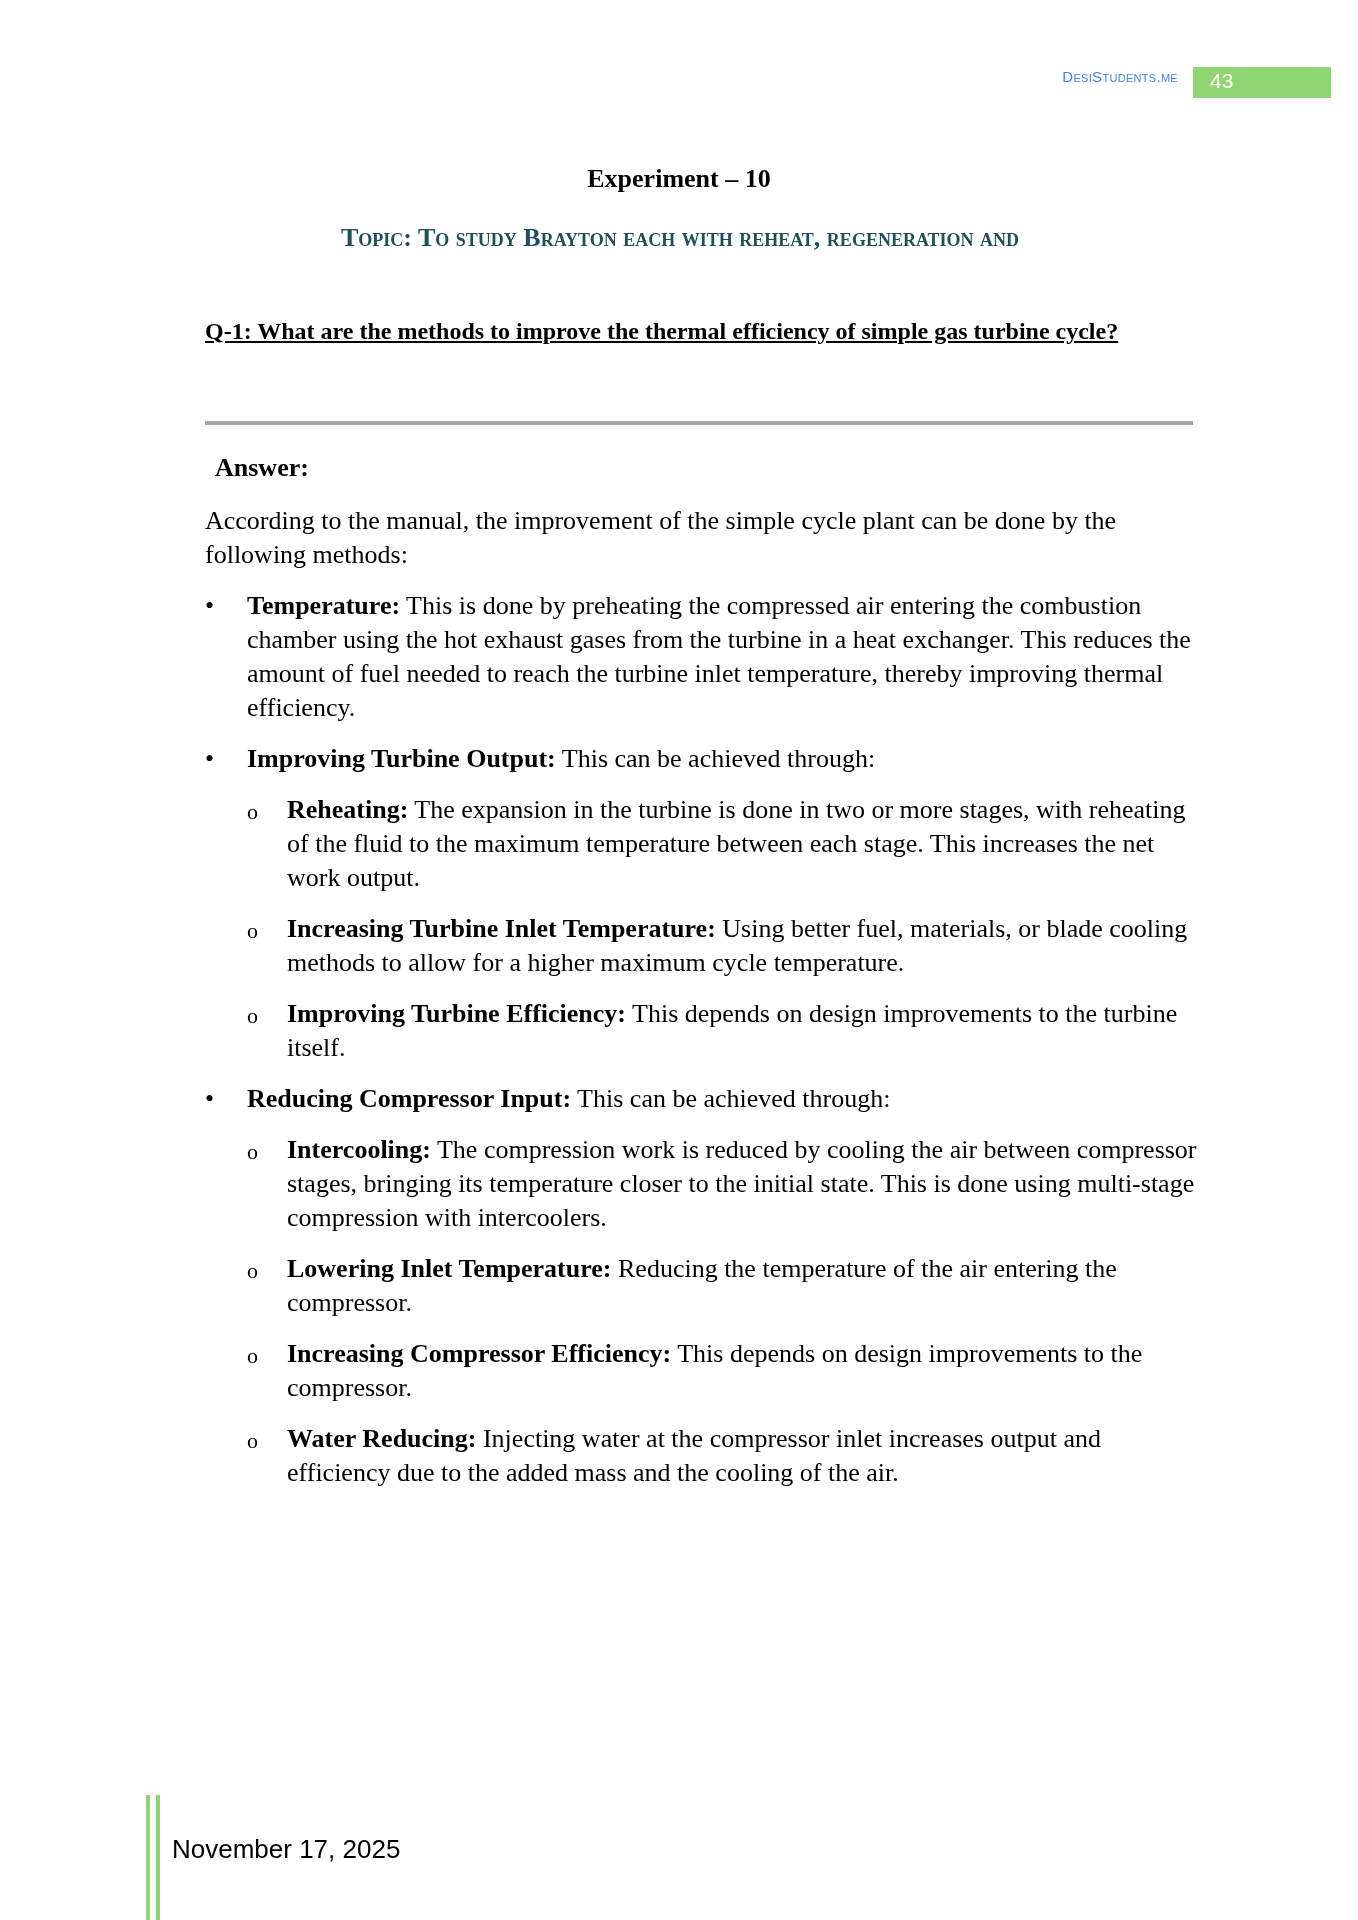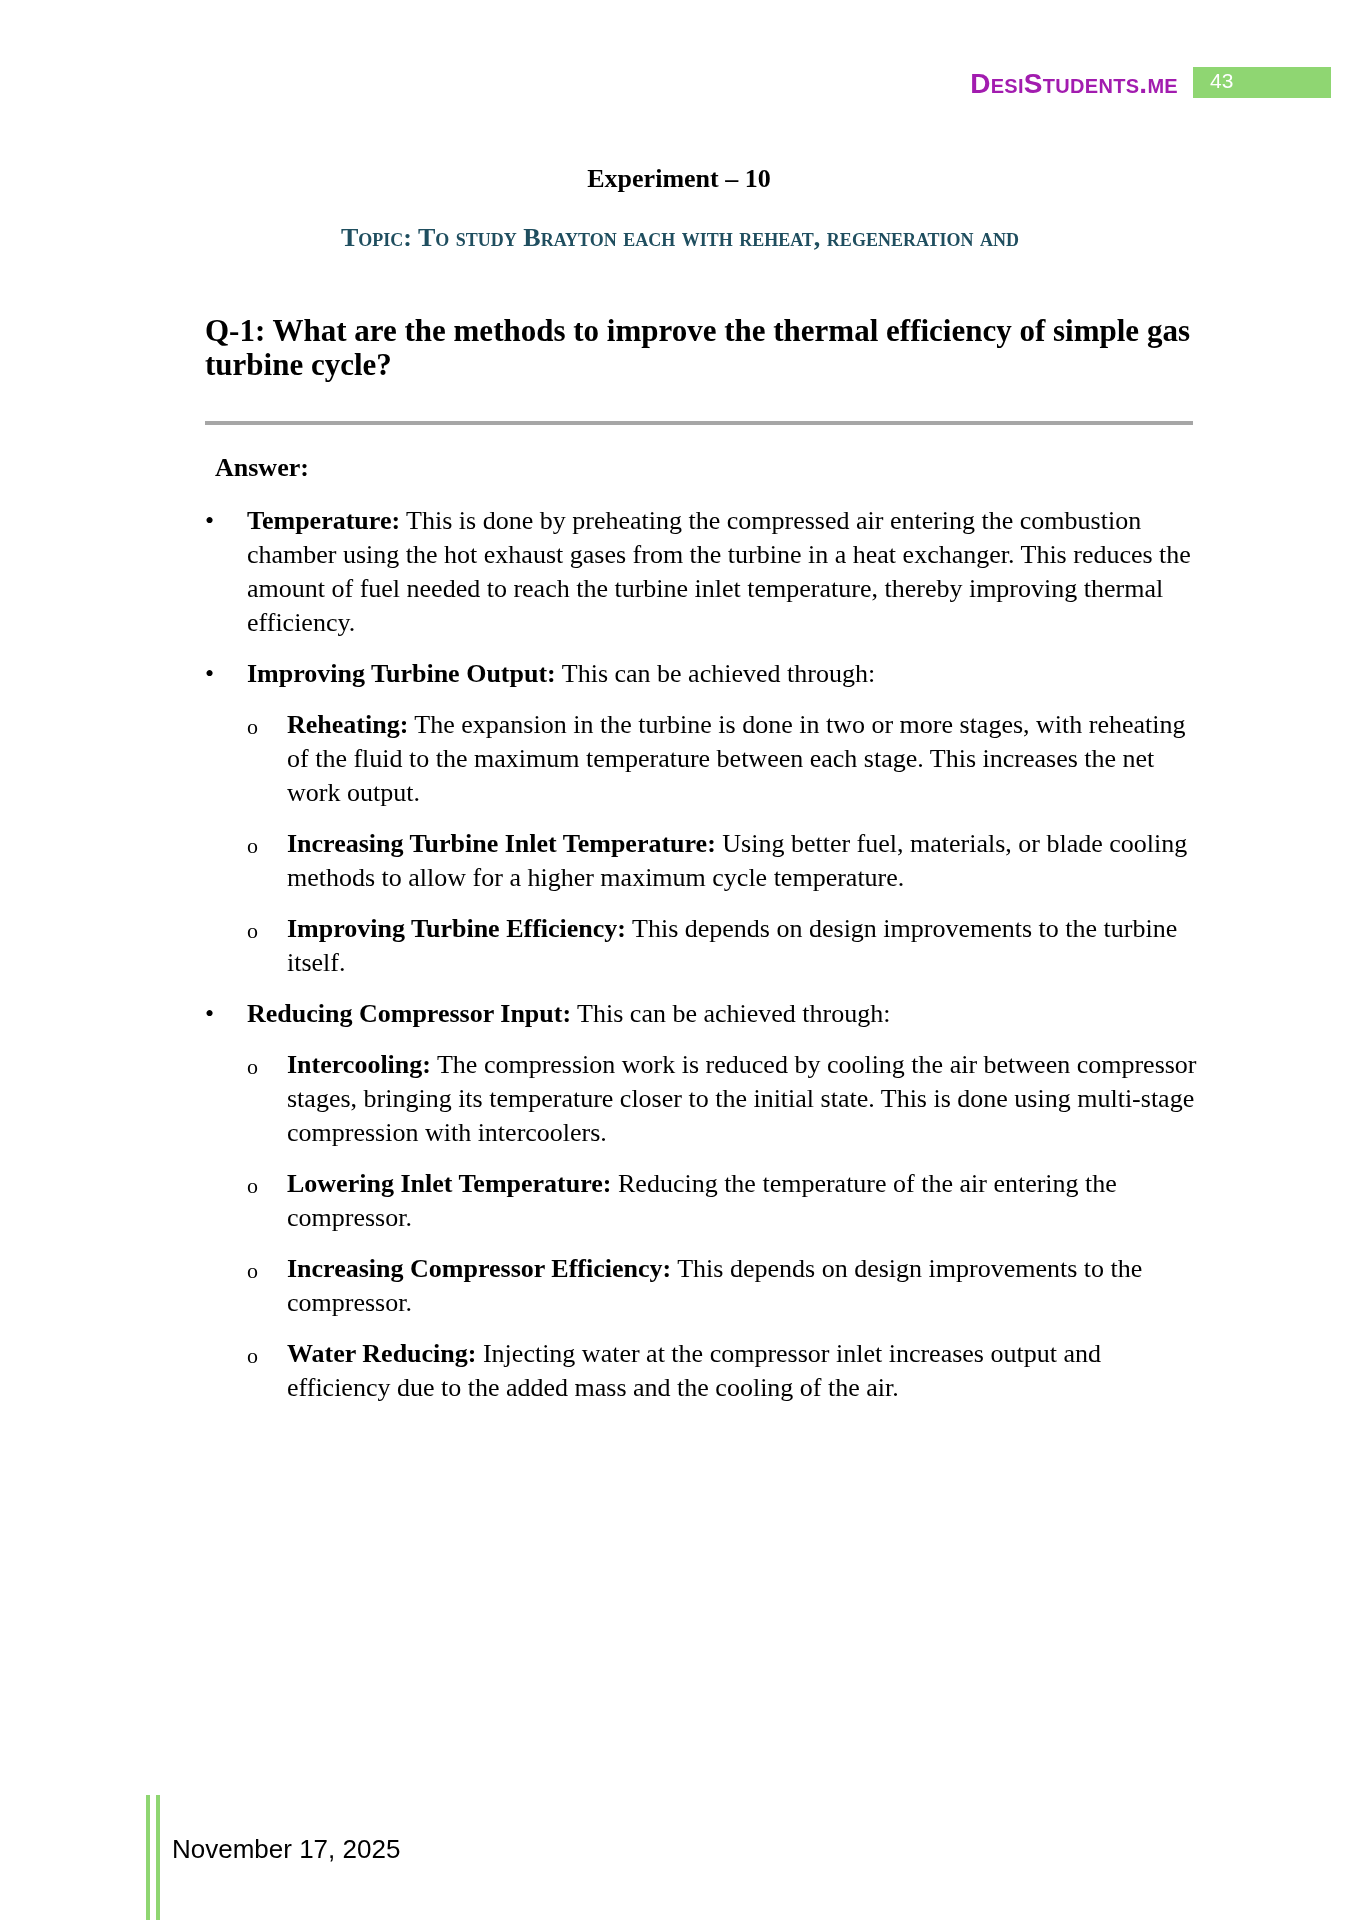--- a/index.html
+++ b/index.html
@@ -3,43 +3,43 @@
 <meta charset="utf-8">
 <style>
   html, body { margin: 0; padding: 0; }
   body {
     width: 1358px; height: 1920px; position: relative; overflow: hidden;
     background: #ffffff; color: #000;
     font-family: "Liberation Serif", serif;
   }
   .hdr-site {
     position: absolute; top: 68px; right: 180px;
-    font-family: "Liberation Sans", sans-serif; font-size: 28px; color: #a21caf;
-    letter-spacing: 0.3px; font-variant: small-caps; font-weight: bold;
+    font-family: "Liberation Sans", sans-serif; font-size: 15px; color: #3b82f6;
+    letter-spacing: 0.3px; font-variant: small-caps;
   }
   .hdr-box {
     position: absolute; top: 67px; left: 1193px; width: 138px; height: 31px;
     background: #8fd672;
   }
   .hdr-page {
     position: absolute; left: 17px; top: 2px;
     font-family: "Liberation Sans", sans-serif; font-size: 21px; color: #fff;
   }
   .exp-title {
     position: absolute; top: 164px; left: 0; width: 1358px; text-align: center;
     font-weight: bold; font-size: 26px;
   }
   .topic {
     position: absolute; top: 218px; left: 190px; width: 980px; text-align: center;
     color: #1f4e5f; font-weight: bold; font-size: 26px; line-height: 40px;
     font-variant: small-caps;
   }
   .question {
     position: absolute; top: 314px; left: 205px; width: 990px;
-    font-weight: bold; font-size: 31px; line-height: 34px;
+    font-weight: bold; font-size: 24px; line-height: 34px; text-decoration: underline;
   }
   .divider {
     position: absolute; top: 421px; left: 205px; width: 988px; height: 4px;
     background: #a6a6a6;
   }
   .answer-label {
     position: absolute; top: 453px; left: 205px; font-weight: bold; font-size: 26px; margin-left: 10px;
   }
   .content {
     position: absolute; top: 504px; left: 205px; width: 1000px;
@@ -73,20 +73,21 @@
 
 <div class="topic">
   <div>Topic: To study Brayton each with reheat, regeneration and</div>
 </div>
 
 <div class="question">Q-1:  What are the methods to improve the thermal efficiency of simple gas turbine cycle?</div>
 <div class="divider"></div>
 <div class="answer-label">Answer:</div>
 
 <div class="content">
+  <p>According to the manual, the improvement of the simple cycle plant can be done by the following methods:</p>
   <ul class="l1">
     <li>
       <span class="bullet">•</span>
       <b>Temperature:</b><span> This is done by preheating the compressed air entering the combustion chamber using the hot exhaust gases from the turbine in a heat exchanger. This reduces the amount of fuel needed to reach the turbine inlet temperature, thereby improving thermal efficiency.</span>
     </li>
     <li>
       <span class="bullet">•</span>
       <b>Improving Turbine Output:</b><span> This can be achieved through:</span>
       <ul class="l2">
         <li><span class="bullet">o</span><b>Reheating:</b><span> The expansion in the turbine is done in two or more stages, with reheating of the fluid to the maximum temperature between each stage. This increases the net work output.</span></li>

